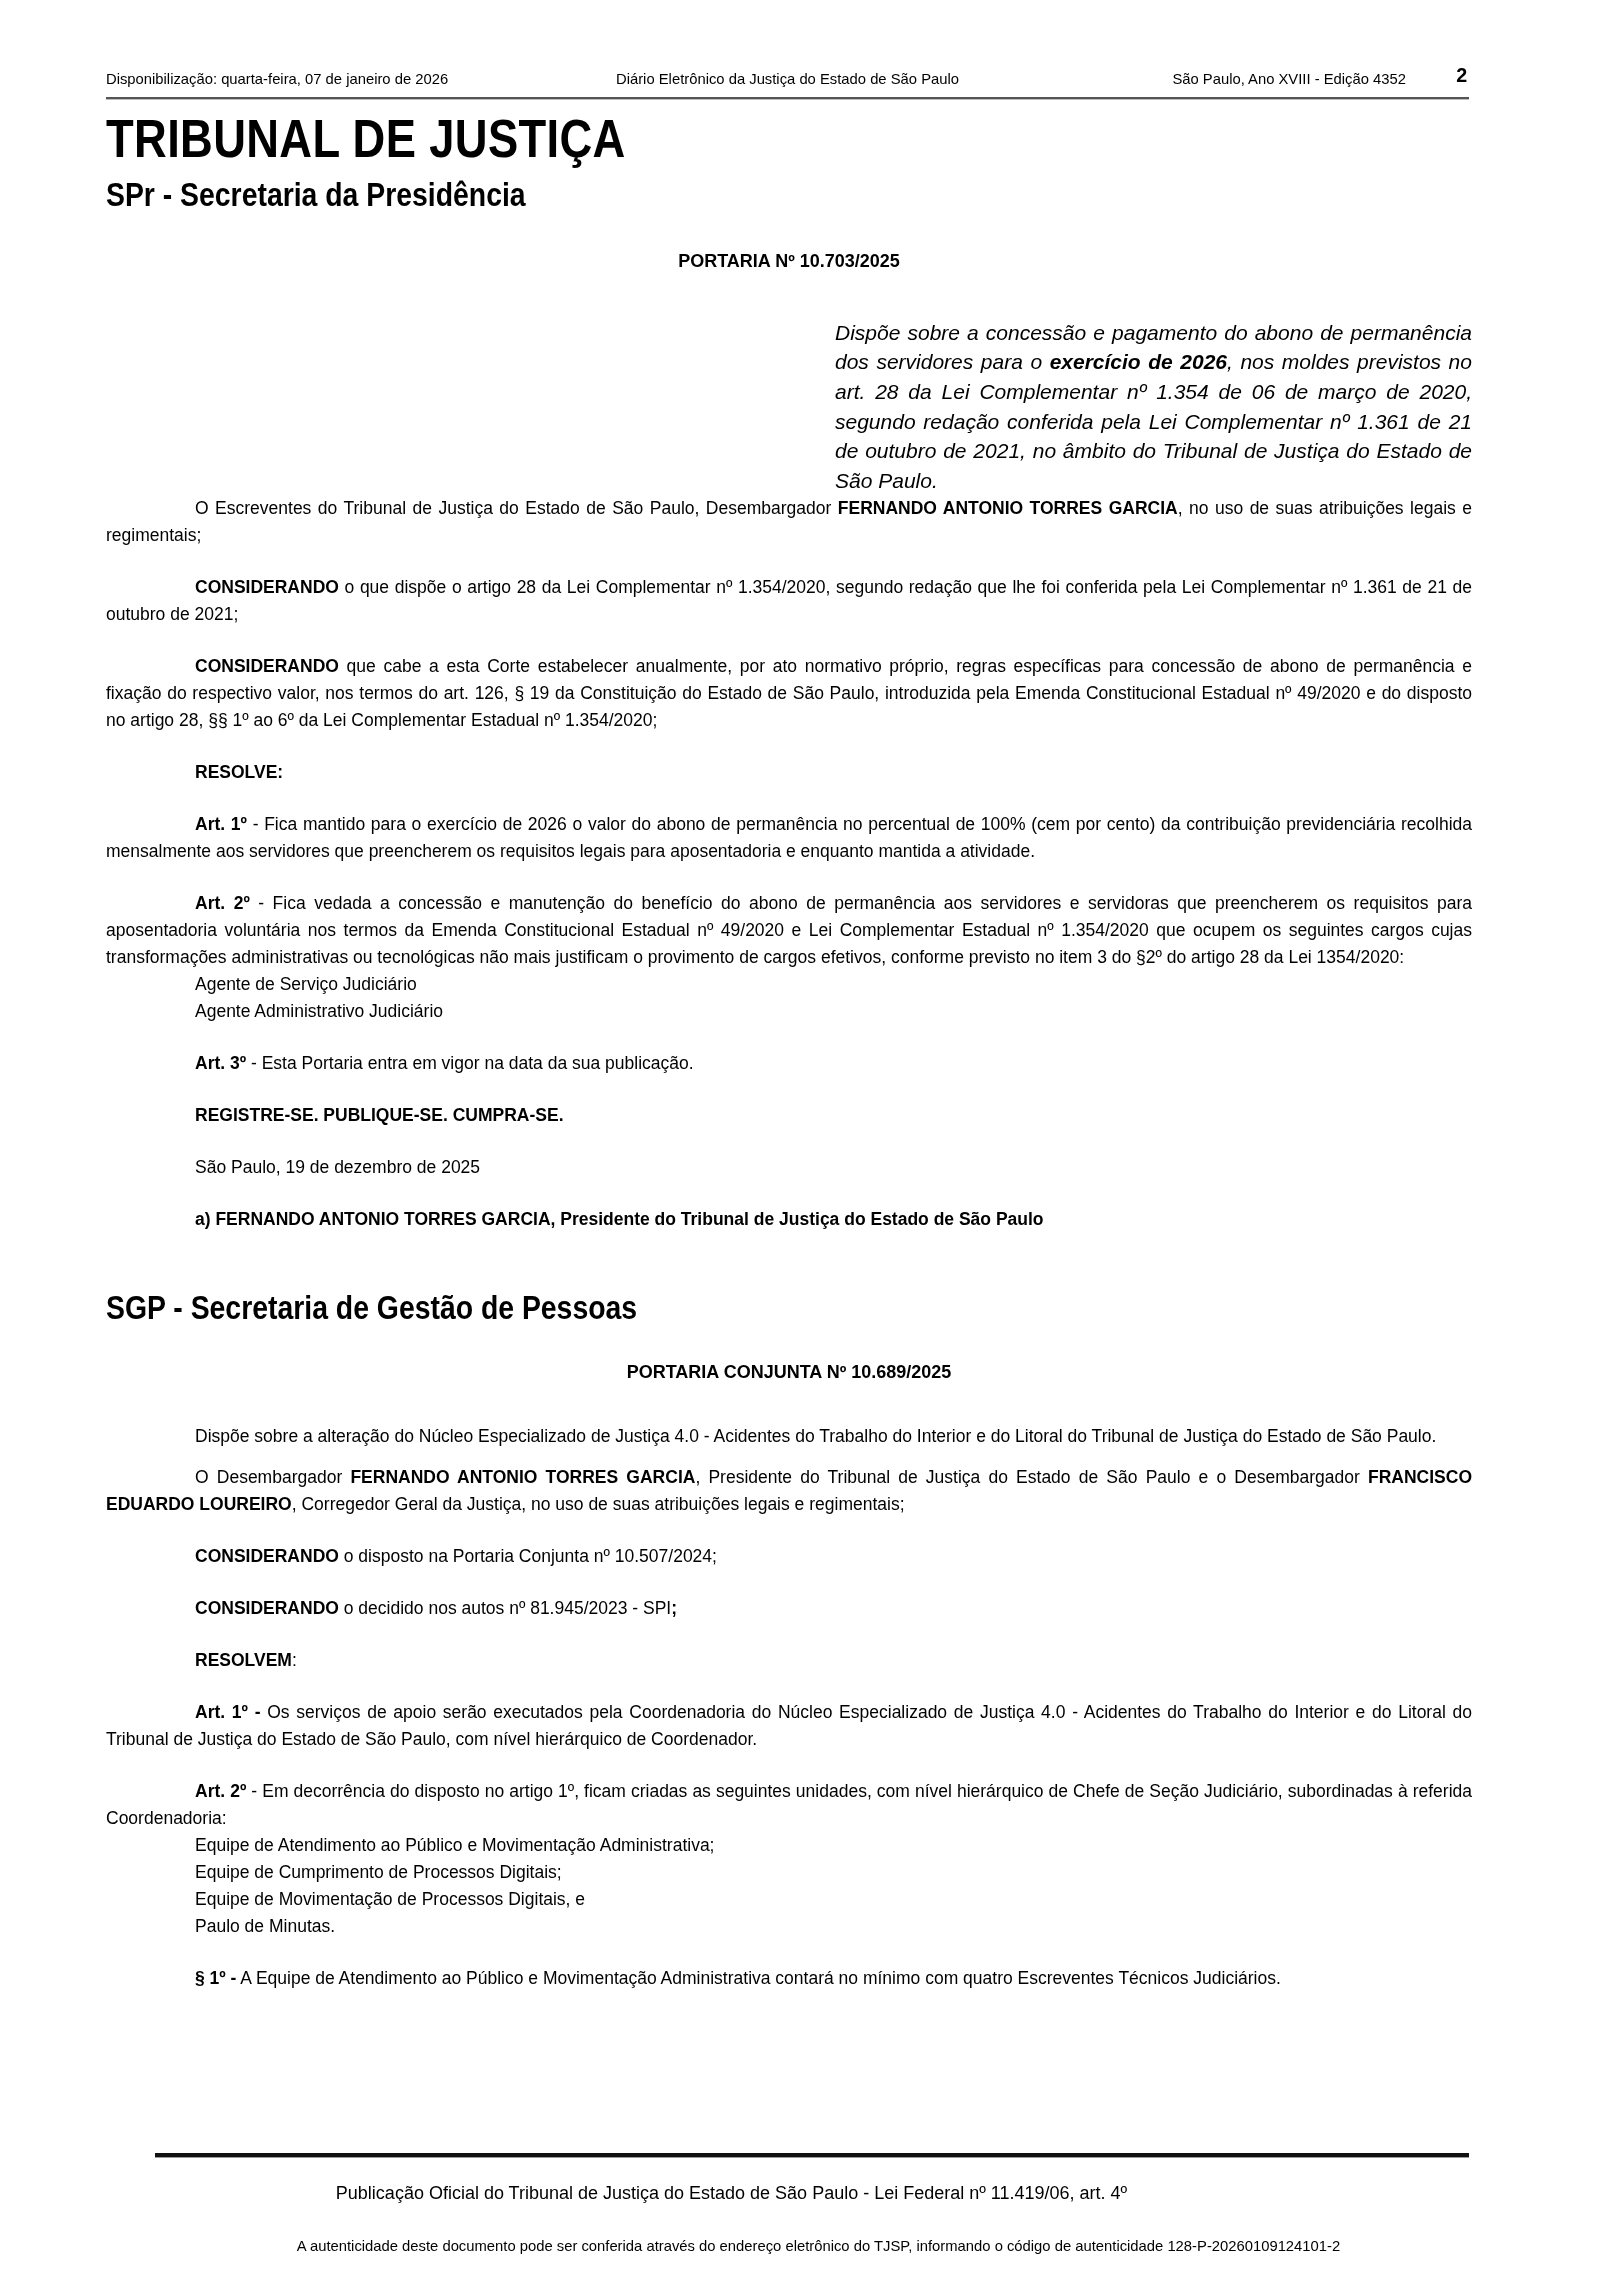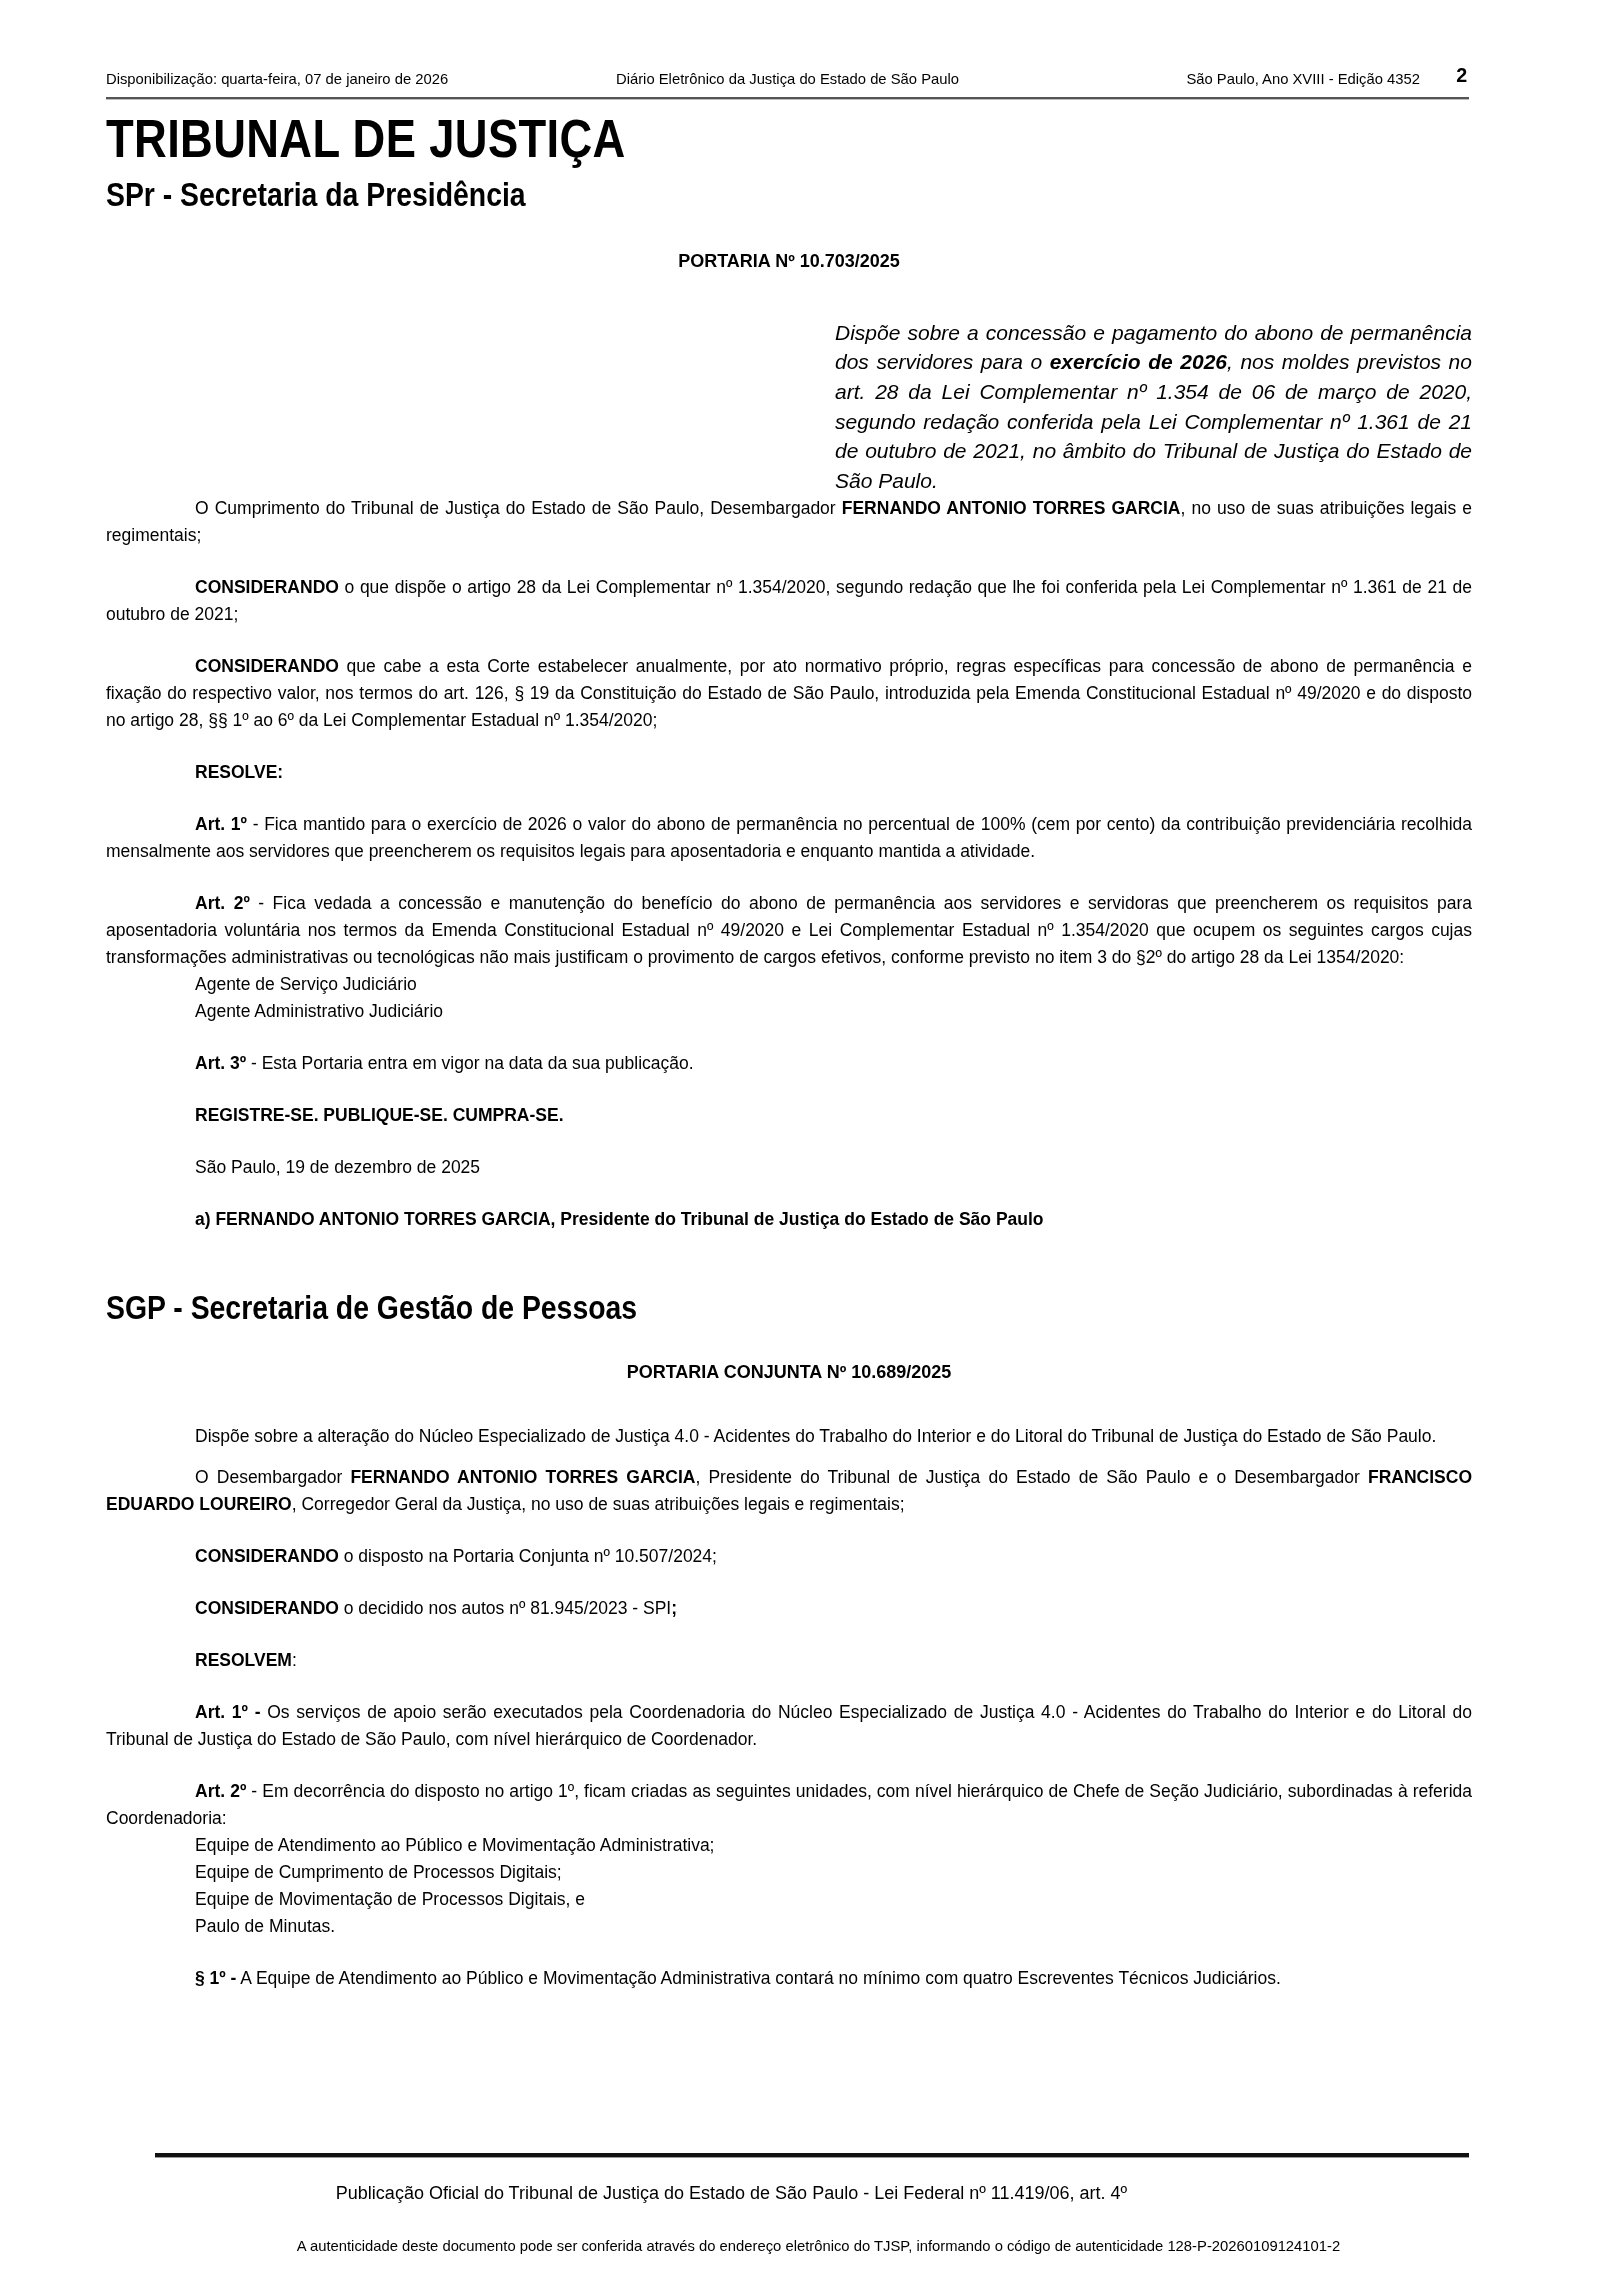--- a/index.html
+++ b/index.html
@@ -8,21 +8,21 @@
     font-family:"Liberation Sans", sans-serif;color:#000;
     -webkit-font-smoothing:antialiased;
   }
   
   .page-header{
     position:absolute;left:106px;top:70px;width:1363px;height:23px;
     font-size:14.8px;line-height:19.7px;
   }
   .ph-left{position:absolute;left:0;top:0;}
   .ph-center{position:absolute;left:50%;top:0;transform:translateX(-50%);white-space:nowrap;}
-  .ph-right{position:absolute;right:49px;top:0;white-space:nowrap;}
+  .ph-right{position:absolute;right:63px;top:0;white-space:nowrap;}
   .ph-num{position:absolute;right:1.8px;top:-3.6px;font-weight:bold;font-size:19.7px;}
   .header-rule{
     position:absolute;left:106px;top:97px;width:1363px;height:1.8px;
     background:#555;border-bottom:0.9px solid #bdbdbd;
   }
   
   .content{position:absolute;left:106px;top:113px;width:1366px;}
   .org-title{
     font-size:54px;line-height:50px;font-weight:bold;margin:0 0 14.3px 0;
     transform:scaleX(0.84);transform-origin:0 50%;white-space:nowrap;letter-spacing:0.4px;
@@ -79,21 +79,21 @@
 
 <div class="content">
 
   <h1 class="org-title">TRIBUNAL DE JUSTIÇA</h1>
   <h2 class="section-title">SPr - Secretaria da Presidência</h2>
 
   <div class="portaria-heading">PORTARIA Nº 10.703/2025</div>
 
   <div class="ementa"><span>Dispõe sobre a concessão e pagamento do abono de permanência dos servidores para o </span><b>exercício de 2026</b><span>, nos moldes previstos no art. 28 da Lei Complementar nº 1.354 de 06 de março de 2020, segundo redação conferida pela Lei Complementar nº 1.361 de 21 de outubro de 2021, no âmbito do Tribunal de Justiça do Estado de São Paulo.</span></div>
 
-  <p class="body"><span>O Cumprimento do Tribunal de Justiça do Estado de São Paulo, Desembargador </span><b>FERNANDO ANTONIO TORRES GARCIA</b><span>, no uso de suas atribuições legais e regimentais;</span></p>
+  <p class="body"><span>O Escreventes do Tribunal de Justiça do Estado de São Paulo, Desembargador </span><b>FERNANDO ANTONIO TORRES GARCIA</b><span>, no uso de suas atribuições legais e regimentais;</span></p>
 
   <p class="body"><b>CONSIDERANDO</b><span> o que dispõe o artigo 28 da Lei Complementar nº 1.354/2020, segundo redação que lhe foi conferida pela Lei Complementar nº 1.361 de 21 de outubro de 2021;</span></p>
 
   <p class="body"><b>CONSIDERANDO</b><span> que cabe a esta Corte estabelecer anualmente, por ato normativo próprio, regras específicas para concessão de abono de permanência e fixação do respectivo valor, nos termos do art. 126, § 19 da Constituição do Estado de São Paulo, introduzida pela Emenda Constitucional Estadual nº 49/2020 e do disposto no artigo 28, §§ 1º ao 6º da Lei Complementar Estadual nº 1.354/2020;</span></p>
 
   <p class="body"><b>RESOLVE:</b></p>
 
   <p class="body"><b>Art. 1º</b><span> - Fica mantido para o exercício de 2026 o valor do abono de permanência no percentual de 100% (cem por cento) da contribuição previdenciária recolhida mensalmente aos servidores que preencherem os requisitos legais para aposentadoria e enquanto mantida a atividade.</span></p>
 
   <p class="body tight"><b>Art. 2º</b><span> - Fica vedada a concessão e manutenção do benefício do abono de permanência aos servidores e servidoras que preencherem os requisitos para aposentadoria voluntária nos termos da Emenda Constitucional Estadual nº 49/2020 e Lei Complementar Estadual nº 1.354/2020 que ocupem os seguintes cargos cujas transformações administrativas ou tecnológicas não mais justificam o provimento de cargos efetivos, conforme previsto no item 3 do §2º do artigo 28 da Lei 1354/2020:</span></p>

